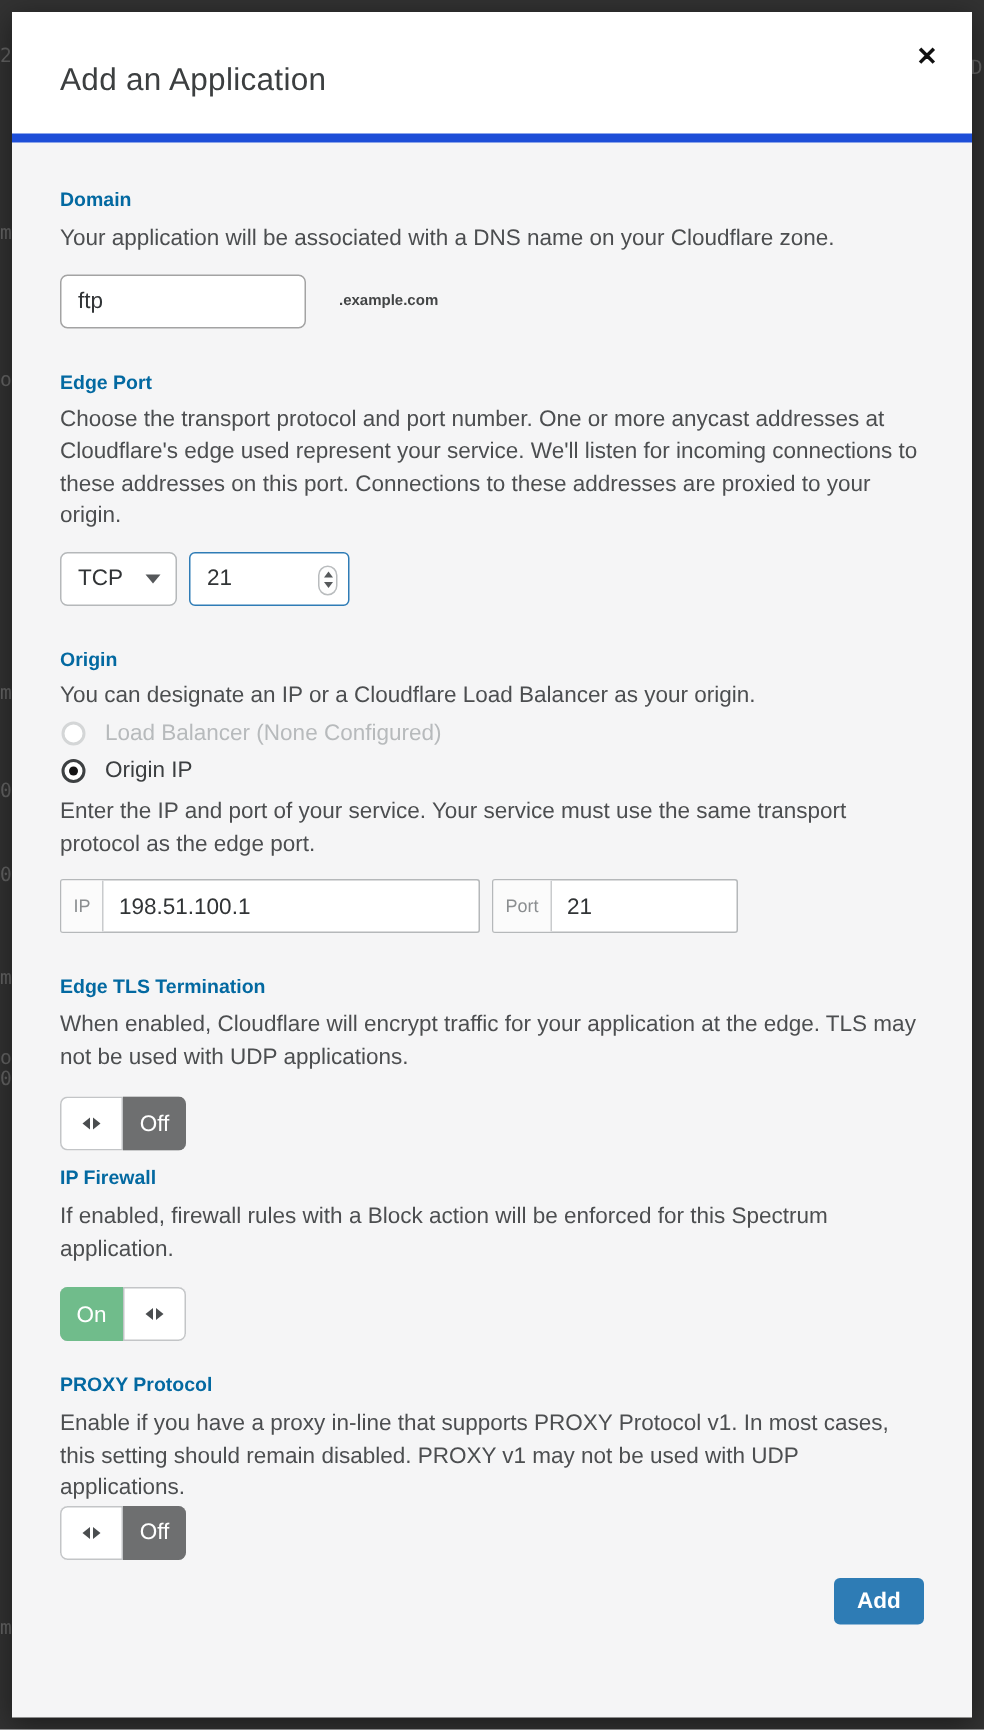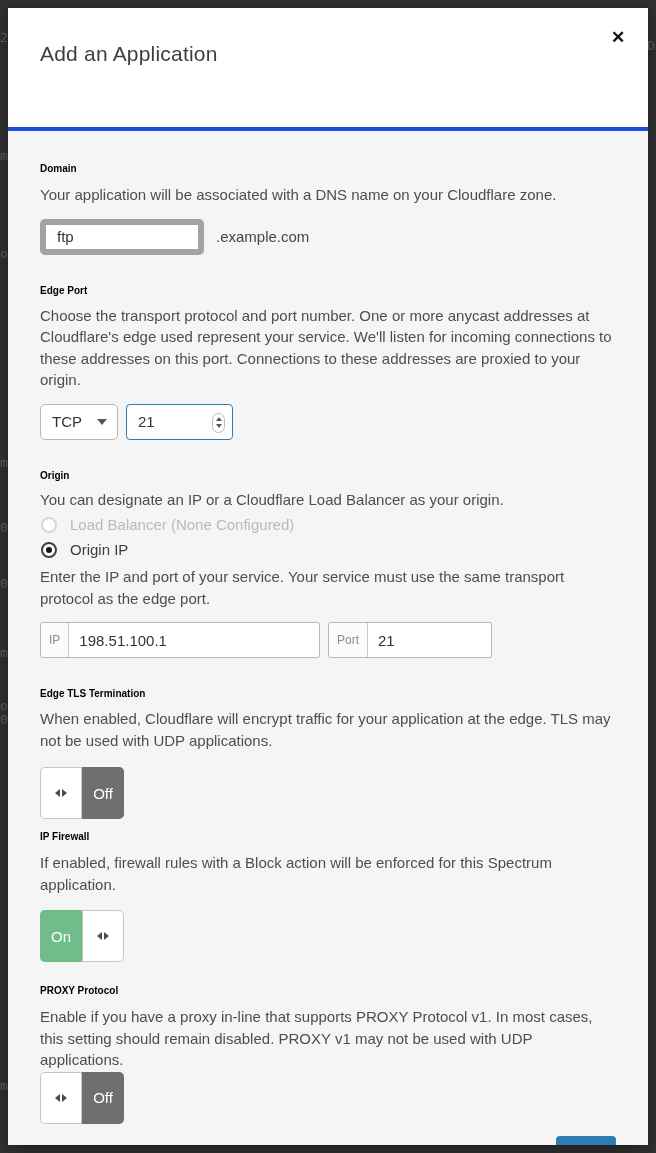--- a/index.html
+++ b/index.html
@@ -24,23 +24,23 @@
   
   .modal {
     position:absolute;
     left:8px; top:8px; width:640px; height:1137px;
     background:#f5f5f6;
     box-shadow:0 4px 18px rgba(0,0,0,.45);
     display:flex; flex-direction:column;
   }
   .modal-header {
     position:relative;
-    height:123px; flex:none;
+    height:87px; flex:none;
     background:#ffffff;
-    border-bottom:4px solid #1d4ed8;
+    border-bottom:6px solid #1d4ed8;
     padding-left:40px;
   }
   .modal-title {
     position:absolute; left:32px; top:34px;
     font-size:21px; font-weight:400; color:#3c3f40;
     letter-spacing:.2px;
   }
   .close-btn {
     position:absolute; top:16px; right:16px;
     width:28px; height:28px;
@@ -49,41 +49,41 @@
     line-height:28px; text-align:center;
   }
   .modal-body {
     flex:1;
     padding:29px 32px 0 32px;
     overflow:hidden;
   }
 
   
   h3.sec-heading {
-    font-size:10px; font-weight:700; color:#000000;
+    font-size:13px; font-weight:700; color:#0369a1;
     line-height:18px; margin-bottom:6px;
   }
   p.sec-desc {
     font-size:15px; color:#4c4e50; line-height:21.5px;
     margin-bottom:13px;
   }
 
   .section { margin-top:27px; }
   .section.tight { margin-top:9px; }
 
   
   .text-input {
     height:36px; background:#fff;
-    border:6px solid #a3a3a3; border-radius:5px;
+    border:1px solid #a3a3a3; border-radius:5px;
     font-size:15px; color:#313436; padding:0 11px;
     font-family:inherit; outline:none;
   }
   .domain-row { display:flex; align-items:center; }
   .domain-input { width:164px; }
-  .domain-suffix { margin-left:12px; font-size:15px; color:#434546; }
+  .domain-suffix { margin-left:22px; font-size:10px; color:#434546;font-weight:bold; }
 
   .port-row { display:flex; align-items:flex-start; gap:8px; }
   .select-control {
     width:78px; height:36px; background:#fff;
     border:1px solid #b5b8ba; border-radius:5px;
     display:flex; align-items:center; justify-content:space-between;
     padding:0 10px 0 11px; cursor:pointer;
     font-size:15px; color:#313436;
   }
   .caret-down {
@@ -153,21 +153,21 @@
   .prefix-group input {
     border:none; outline:none; background:transparent;
     font-size:15px; color:#313436; padding:0 10px;
     font-family:inherit; width:100%;
   }
   .ip-group { width:280px; }
   .portnum-group { width:164px; }
 
   
   .toggle {
-    display:flex; width:84px; height:52px; cursor:pointer;
+    display:flex; width:84px; height:36px; cursor:pointer;
     border-radius:5px; overflow:hidden;
     box-shadow:0 0 0 1px #c3c5c7 inset;
   }
   .toggle .half {
     width:42px; display:flex; align-items:center; justify-content:center;
     font-size:15px;
   }
   .toggle .knob-half {
     background:#fff;
     box-shadow:0 0 0 1px #c3c5c7 inset;

